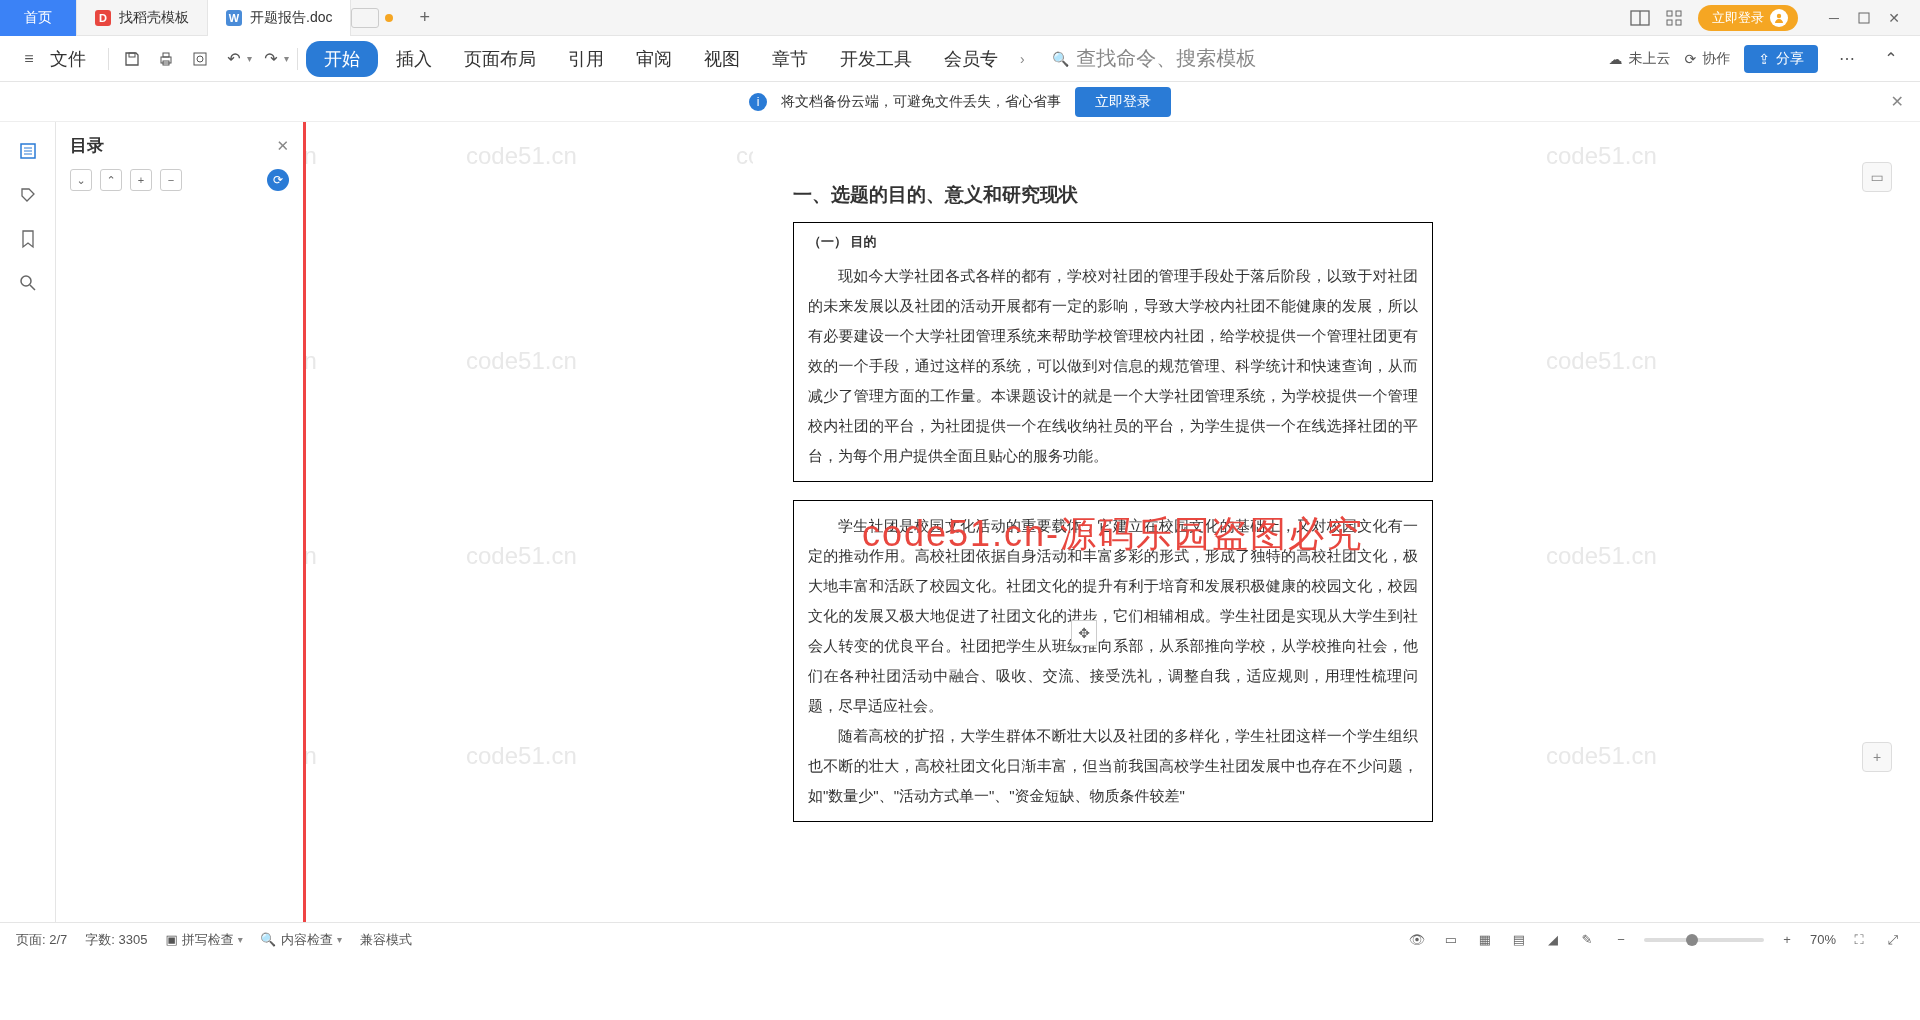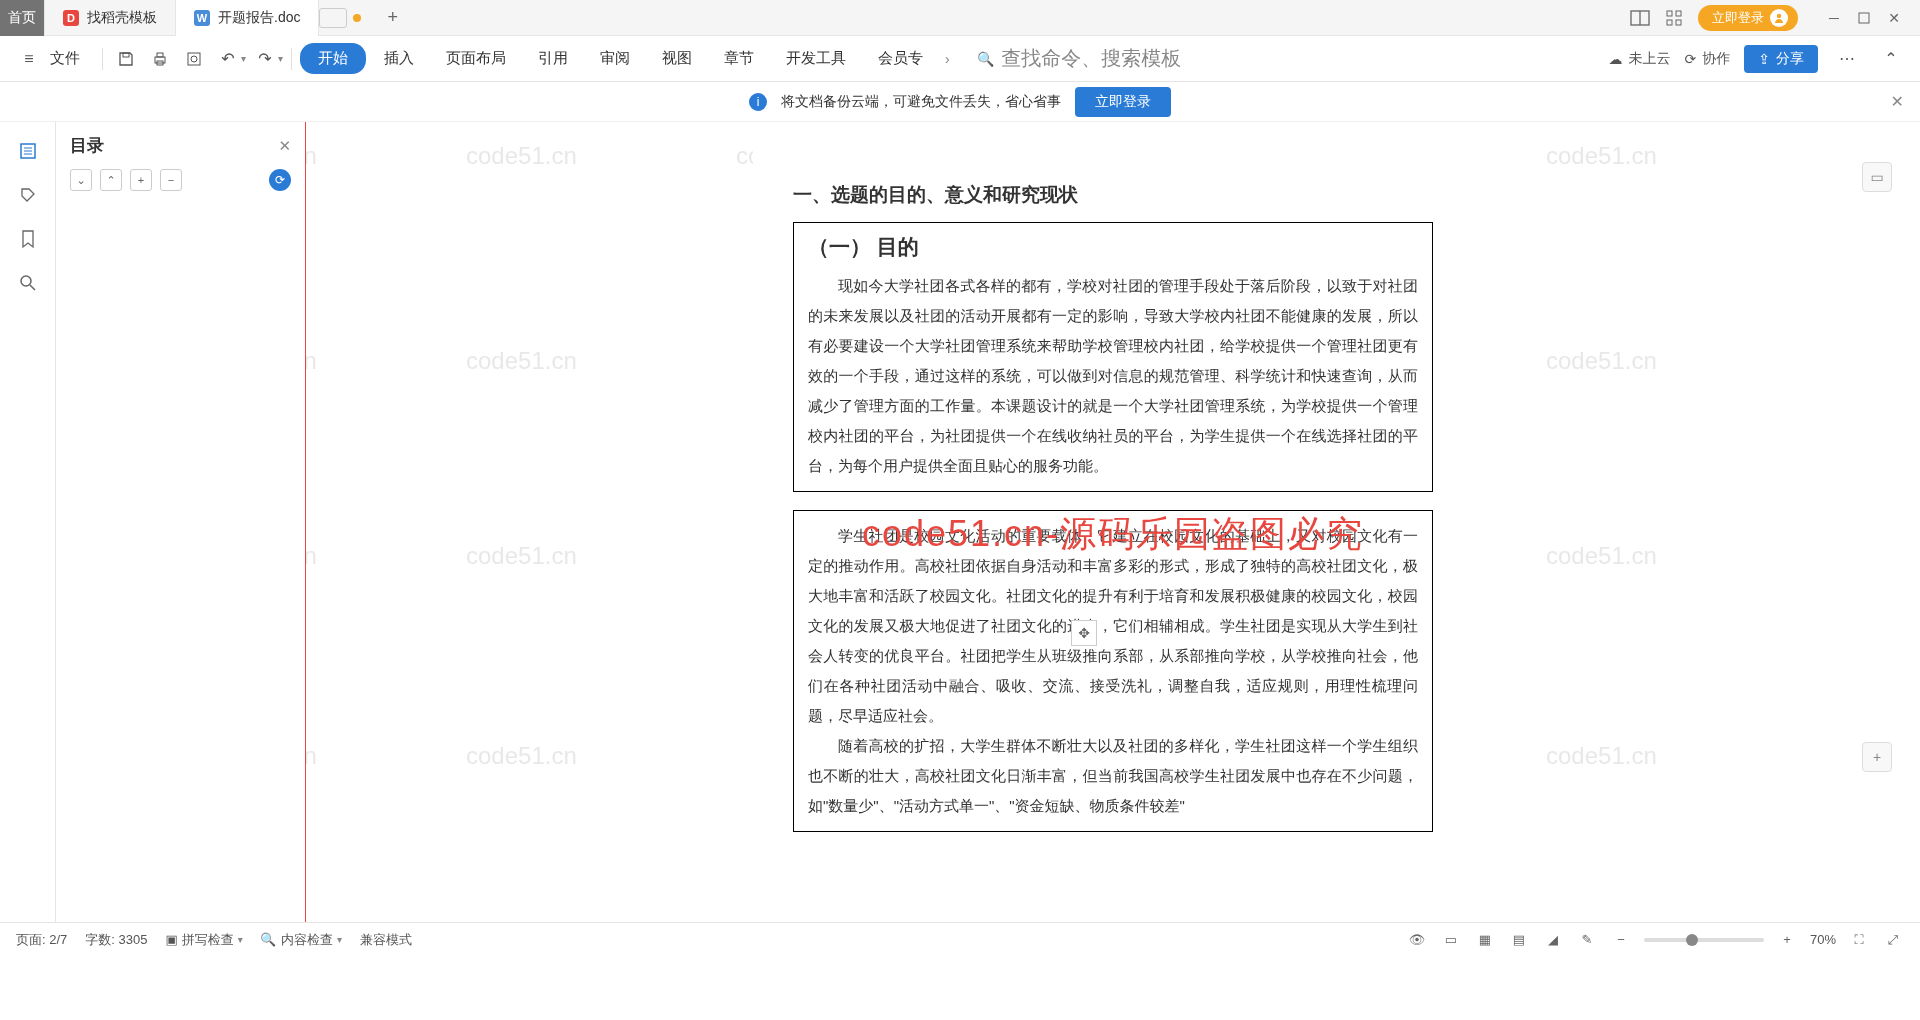--- a/index.html
+++ b/index.html
@@ -1,64 +1,64 @@
 <!DOCTYPE html>
 <html><head>
 <meta charset="utf-8">
 <style>
 *{margin:0;padding:0;box-sizing:border-box;font-family:"Microsoft YaHei",Arial,sans-serif}
 body{width:1920px;height:1020px;overflow:hidden;background:#fff;position:relative;font-size:14px;color:#333}
 .titlebar{height:36px;background:#f5f5f5;display:flex;align-items:center;border-bottom:1px solid #e5e5e5}
 .tab{height:36px;display:flex;align-items:center;padding:0 18px;gap:8px;cursor:pointer;border-right:1px solid #e5e5e5;position:relative}
-.tab.home{background:#737373;color:#fff;font-weight:500;padding:0 8px}
+.tab.home{background:#3b82f6;color:#fff;font-weight:500;padding:0 24px}
 .tab.active{background:#fff}
 .tab-ico{width:16px;height:16px;display:inline-flex;align-items:center;justify-content:center;font-size:13px}
 .tab-ico.red{background:#e8473f;color:#fff;border-radius:3px;font-size:11px;font-weight:bold}
 .tab-ico.blue{background:#4a8cd8;color:#fff;border-radius:3px;font-size:11px;font-weight:bold}
 .tab-dev{margin-left:auto;width:28px;height:20px;border:1px solid #ccc;border-radius:3px;margin-right:6px}
 .tab-dot{width:8px;height:8px;background:#f5a623;border-radius:50%;margin-right:12px}
 .tab-plus{padding:0 14px;font-size:18px;color:#666;cursor:pointer}
 .spacer{flex:1}
 .tr-icons{display:flex;align-items:center;gap:14px;padding-right:12px}
 .tr-ico{width:20px;height:20px;display:flex;align-items:center;justify-content:center;color:#666;cursor:pointer}
 .login-pill{background:#f5a623;color:#fff;padding:4px 10px 4px 14px;border-radius:14px;display:flex;align-items:center;gap:6px;font-size:13px;cursor:pointer}
 .avatar{width:18px;height:18px;background:#fff;border-radius:50%;display:flex;align-items:center;justify-content:center}
 .win-btns{display:flex;gap:2px;margin-left:8px}
 .win-btn{width:28px;height:28px;display:flex;align-items:center;justify-content:center;color:#666;cursor:pointer}
 .toolbar{height:46px;display:flex;align-items:center;padding:0 14px;gap:4px;border-bottom:1px solid #e5e5e5}
 .tb-ico{width:30px;height:30px;display:flex;align-items:center;justify-content:center;color:#555;cursor:pointer;font-size:16px}
 .tb-sep{width:1px;height:22px;background:#e0e0e0;margin:0 4px}
-.menu-item{padding:6px 14px;color:#333;cursor:pointer;font-size:15px}
+.menu-item{padding:6px 14px;color:#333;cursor:pointer;font-size:18px}
 .menu-item.active{background:#2a7bd6;color:#fff;border-radius:14px;padding:6px 18px}
 .menu-arrow{color:#888;padding:0 4px;cursor:pointer}
 .search-box{display:flex;align-items:center;gap:6px;padding:4px 10px;color:#888;margin-left:10px;cursor:text}
 .tb-right{margin-left:auto;display:flex;align-items:center;gap:14px}
 .cloud-btn{display:flex;align-items:center;gap:6px;color:#555;cursor:pointer}
 .share-btn{background:#2a7bd6;color:#fff;padding:5px 14px;border-radius:4px;display:flex;align-items:center;gap:6px;cursor:pointer}
 .banner{height:40px;display:flex;align-items:center;justify-content:center;gap:14px;position:relative;border-bottom:1px solid #eee}
 .banner-ico{width:18px;height:18px;background:#2a7bd6;color:#fff;border-radius:50%;display:flex;align-items:center;justify-content:center;font-size:12px}
 .banner-btn{background:#2a7bd6;color:#fff;padding:6px 20px;border-radius:4px;cursor:pointer}
 .banner-close{position:absolute;right:16px;color:#888;cursor:pointer;font-size:16px}
 .main{display:flex;height:800px;position:relative}
 .vstrip{width:56px;border-right:1px solid #e5e5e5;display:flex;flex-direction:column;align-items:center;gap:18px;padding-top:16px}
 .vs-ico{width:26px;height:26px;display:flex;align-items:center;justify-content:center;color:#666;cursor:pointer;font-size:18px}
 .vs-ico.active{color:#2a7bd6}
-.outline{width:250px;border-right:1px solid #ef4444;padding:12px 14px;position:relative}
+.outline{width:250px;border-right:3px solid #ef4444;padding:12px 14px;position:relative}
 .outline-head{display:flex;align-items:center;justify-content:space-between}
 .outline-title{font-size:17px;font-weight:600}
 .outline-close{color:#888;cursor:pointer;font-size:15px}
 .outline-tools{display:flex;gap:8px;margin-top:12px;align-items:center}
 .ot-btn{width:22px;height:22px;border:1px solid #ccc;border-radius:3px;display:flex;align-items:center;justify-content:center;font-size:11px;color:#666;cursor:pointer}
 .ot-sync{margin-left:auto;width:22px;height:22px;background:#2a7bd6;border-radius:50%;display:flex;align-items:center;justify-content:center;color:#fff;font-size:12px;cursor:pointer}
 .canvas{flex:1;background:#fff;position:relative;overflow:hidden}
 .watermark{position:absolute;color:#e8e8e8;font-size:24px;pointer-events:none;z-index:0}
 .page{position:absolute;left:50%;transform:translateX(-50%);top:0;width:720px;background:#fff;z-index:1;padding:60px 40px 20px 40px}
 .h1{font-size:19px;font-weight:700;margin-bottom:14px;text-align:left}
 .para-box{border:1px solid #000;padding:10px 14px;margin-bottom:18px}
-.h2{font-size:21px;font-weight:700;margin-bottom:10px}
+.h2{font-size:13px;font-weight:700;margin-bottom:10px}
 .para{font-size:15px;line-height:2.0;text-align:justify;text-indent:2em}
 .red-overlay{position:absolute;left:50%;top:388px;transform:translateX(-50%);font-size:36px;color:#e8473f;font-weight:500;z-index:5;pointer-events:none;letter-spacing:2px}
 .drag-handle{position:absolute;left:765px;top:498px;width:26px;height:26px;border:1px solid #ccc;background:#fff;display:flex;align-items:center;justify-content:center;color:#666;cursor:move;z-index:3;font-size:14px}
 .fab{position:absolute;right:28px;width:30px;height:30px;border:1px solid #ddd;border-radius:4px;background:#f8f8f8;display:flex;align-items:center;justify-content:center;color:#888;cursor:pointer;z-index:3}
 .statusbar{height:34px;border-top:1px solid #e5e5e5;display:flex;align-items:center;padding:0 16px;gap:18px;font-size:13px;color:#555}
 .sb-item{display:flex;align-items:center;gap:4px;cursor:pointer}
 .sb-drop{font-size:10px;color:#888}
 .sb-right{margin-left:auto;display:flex;align-items:center;gap:12px}
 .sb-ico{width:22px;height:22px;display:flex;align-items:center;justify-content:center;color:#666;cursor:pointer}
 .zoom-slider{width:120px;height:4px;background:#ddd;position:relative;border-radius:2px}

